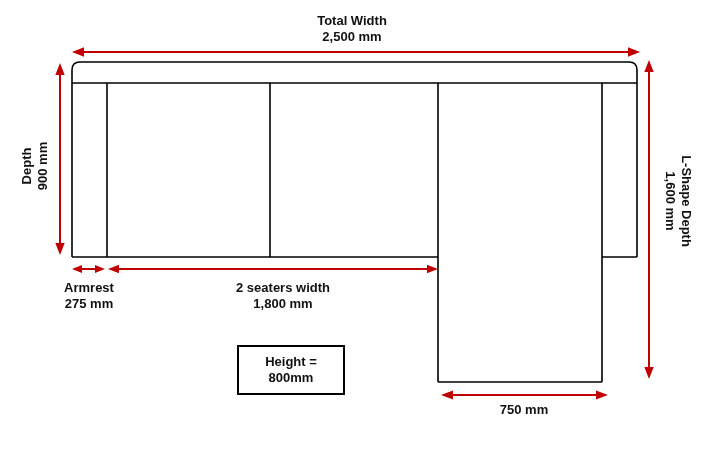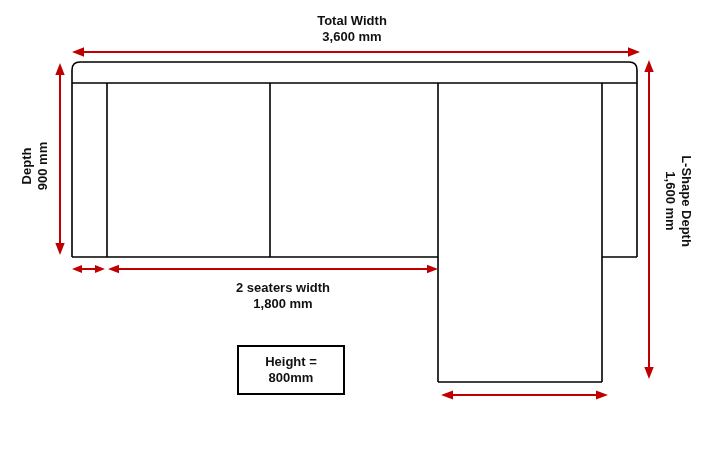--- a/index.html
+++ b/index.html
@@ -118,40 +118,45 @@
 
     <g>
       <line class="arrow-line" x1="451" y1="395" x2="598" y2="395"></line>
       <polygon class="arrow-head" points="441,395 453,390.4 453,399.6"></polygon>
       <polygon class="arrow-head" points="608,395 596,390.4 596,399.6"></polygon>
     </g>
   </svg>
 
   <div class="lbl" style="left:252px; top:13px; width:200px;">
     <div>Total Width</div>
-    <div>3,600 mm</div>
+    <div>2,500 mm</div>
   </div>
 
   <div class="lbl rot-ccw" style="left:35px; top:166px; width:90px;">
     <div>Depth</div>
     <div>900 mm</div>
   </div>
 
   <div class="lbl rot-cw" style="left:678px; top:201px; width:110px;">
     <div>L-Shape Depth</div>
     <div>1,600 mm</div>
   </div>
 
+  <div class="lbl" style="left:29px; top:280px; width:120px;">
+    <div>Armrest</div>
+    <div>275 mm</div>
+  </div>
 
   <div class="lbl" style="left:203px; top:280px; width:160px;text-align:center;">
     <div>2 seaters width</div>
     <div>1,800 mm</div>
   </div>
 
   <div class="lbl" style="left:444px; top:402px; width:160px;">
+    <div>750 mm</div>
   </div>
 
   <div class="height-box">
     <div>Height =</div>
     <div>800mm</div>
   </div>
 
 </div>
 
 </body></html>

